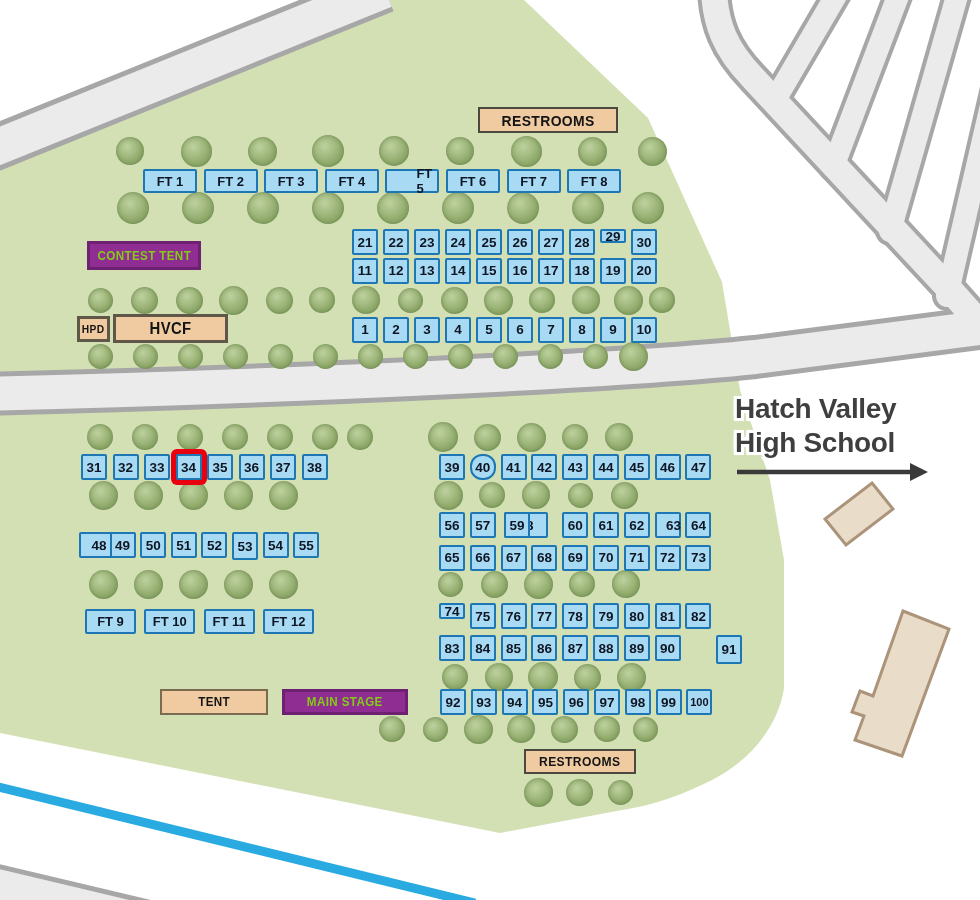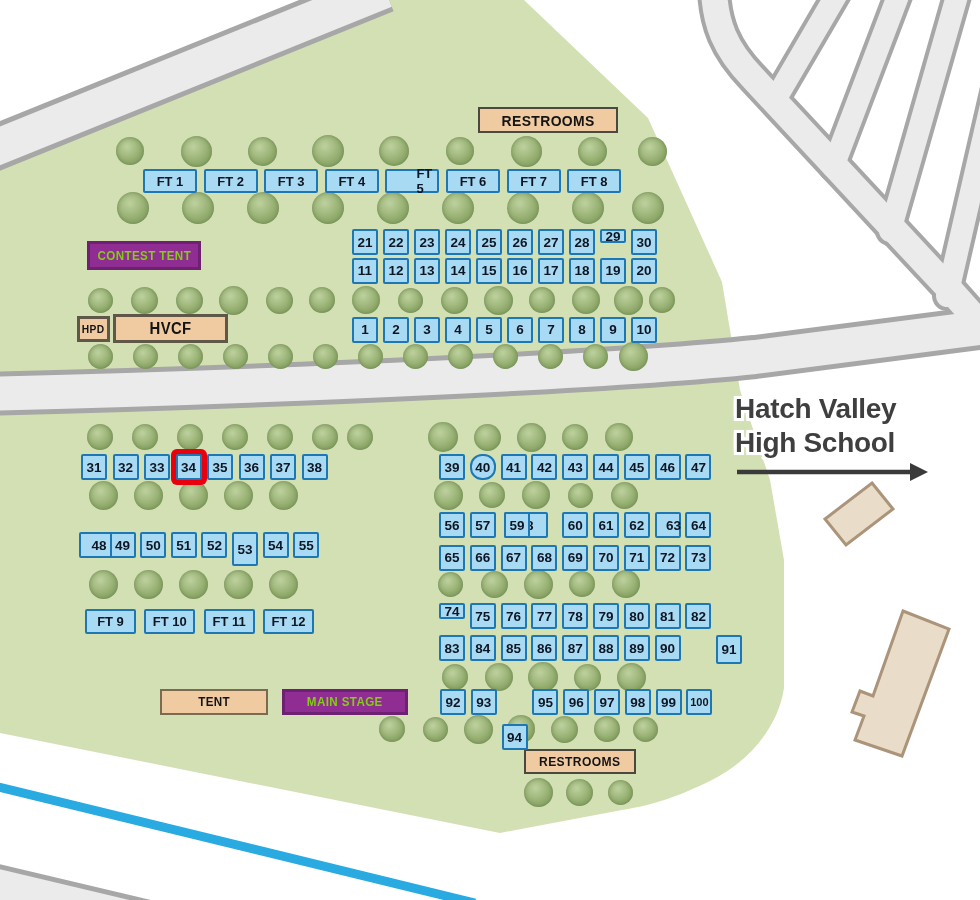--- a/index.html
+++ b/index.html
@@ -251,21 +251,21 @@
       <div class="booth" style="left: 562.2px; top: 454px; width: 26px; height: 26px;">43</div>
       <div class="booth" style="left: 593px; top: 454px; width: 26px; height: 26px;">44</div>
       <div class="booth" style="left: 623.8px; top: 454px; width: 26px; height: 26px;">45</div>
       <div class="booth" style="left: 654.6px; top: 454px; width: 26px; height: 26px;">46</div>
       <div class="booth" style="left: 685.4px; top: 454px; width: 26px; height: 26px;">47</div>
       <div class="booth" style="left: 79px; top: 532px; width: 40px; height: 26px;">48</div>
       <div class="booth" style="left: 109.6px; top: 532px; width: 26px; height: 26px;">49</div>
       <div class="booth" style="left: 140.2px; top: 532px; width: 26px; height: 26px;">50</div>
       <div class="booth" style="left: 170.8px; top: 532px; width: 26px; height: 26px;">51</div>
       <div class="booth" style="left: 201.4px; top: 532px; width: 26px; height: 26px;">52</div>
-      <div class="booth" style="left: 232px; top: 532px; width: 26px; height: 34px;">53</div>
+      <div class="booth" style="left: 232px; top: 532px; width: 26px; height: 28px;">53</div>
       <div class="booth" style="left: 262.6px; top: 532px; width: 26px; height: 26px;">54</div>
       <div class="booth" style="left: 293.2px; top: 532px; width: 26px; height: 26px;">55</div>
       <div class="booth" style="left: 439px; top: 512px; width: 26px; height: 26px;">56</div>
       <div class="booth" style="left: 469.8px; top: 512px; width: 26px; height: 26px;">57</div>
       <div class="booth" style="left: 504px; top: 512px; width: 44px; height: 26px;">58</div>
       <div class="booth" style="left: 504px; top: 512px; width: 26px; height: 26px;">59</div>
       <div class="booth" style="left: 562.2px; top: 512px; width: 26px; height: 26px;">60</div>
       <div class="booth" style="left: 593px; top: 512px; width: 26px; height: 26px;">61</div>
       <div class="booth" style="left: 623.8px; top: 512px; width: 26px; height: 26px;">62</div>
       <div class="booth" style="left: 654.6px; top: 512px; width: 26px; height: 26px; padding-left: 12px;">63</div>
@@ -292,21 +292,21 @@
       <div class="booth" style="left: 469.8px; top: 635px; width: 26px; height: 26px;">84</div>
       <div class="booth" style="left: 500.6px; top: 635px; width: 26px; height: 26px;">85</div>
       <div class="booth" style="left: 531.4px; top: 635px; width: 26px; height: 26px;">86</div>
       <div class="booth" style="left: 562.2px; top: 635px; width: 26px; height: 26px;">87</div>
       <div class="booth" style="left: 593px; top: 635px; width: 26px; height: 26px;">88</div>
       <div class="booth" style="left: 623.8px; top: 635px; width: 26px; height: 26px;">89</div>
       <div class="booth" style="left: 654.6px; top: 635px; width: 26px; height: 26px;">90</div>
       <div class="booth" style="left: 716px; top: 635px; width: 26px; height: 29px;">91</div>
       <div class="booth" style="left: 440px; top: 689px; width: 26px; height: 26px;">92</div>
       <div class="booth" style="left: 470.8px; top: 689px; width: 26px; height: 26px;">93</div>
-      <div class="booth" style="left: 501.6px; top: 689px; width: 26px; height: 26px; margin-top: 35px;">94</div>
+      <div class="booth" style="left: 501.6px; top: 689px; width: 26px; height: 26px;">94</div>
       <div class="booth" style="left: 532.4px; top: 689px; width: 26px; height: 26px;">95</div>
       <div class="booth" style="left: 563.2px; top: 689px; width: 26px; height: 26px;">96</div>
       <div class="booth" style="left: 594px; top: 689px; width: 26px; height: 26px;">97</div>
       <div class="booth" style="left: 624.8px; top: 689px; width: 26px; height: 26px;">98</div>
       <div class="booth" style="left: 655.6px; top: 689px; width: 26px; height: 26px;">99</div>
       <div class="booth" style="left: 686.4px; top: 689px; width: 26px; height: 26px; font-size: 11px;">100</div>
       <div class="booth" style="left: 85px; top: 608.5px; width: 51px; height: 25px; font-size: 13px;">FT 9</div>
       <div class="booth" style="left: 144.3px; top: 608.5px; width: 51px; height: 25px; font-size: 13px;">FT 10</div>
       <div class="booth" style="left: 203.6px; top: 608.5px; width: 51px; height: 25px; font-size: 13px;">FT 11</div>
       <div class="booth" style="left: 262.9px; top: 608.5px; width: 51px; height: 25px; font-size: 13px;">FT 12</div>

